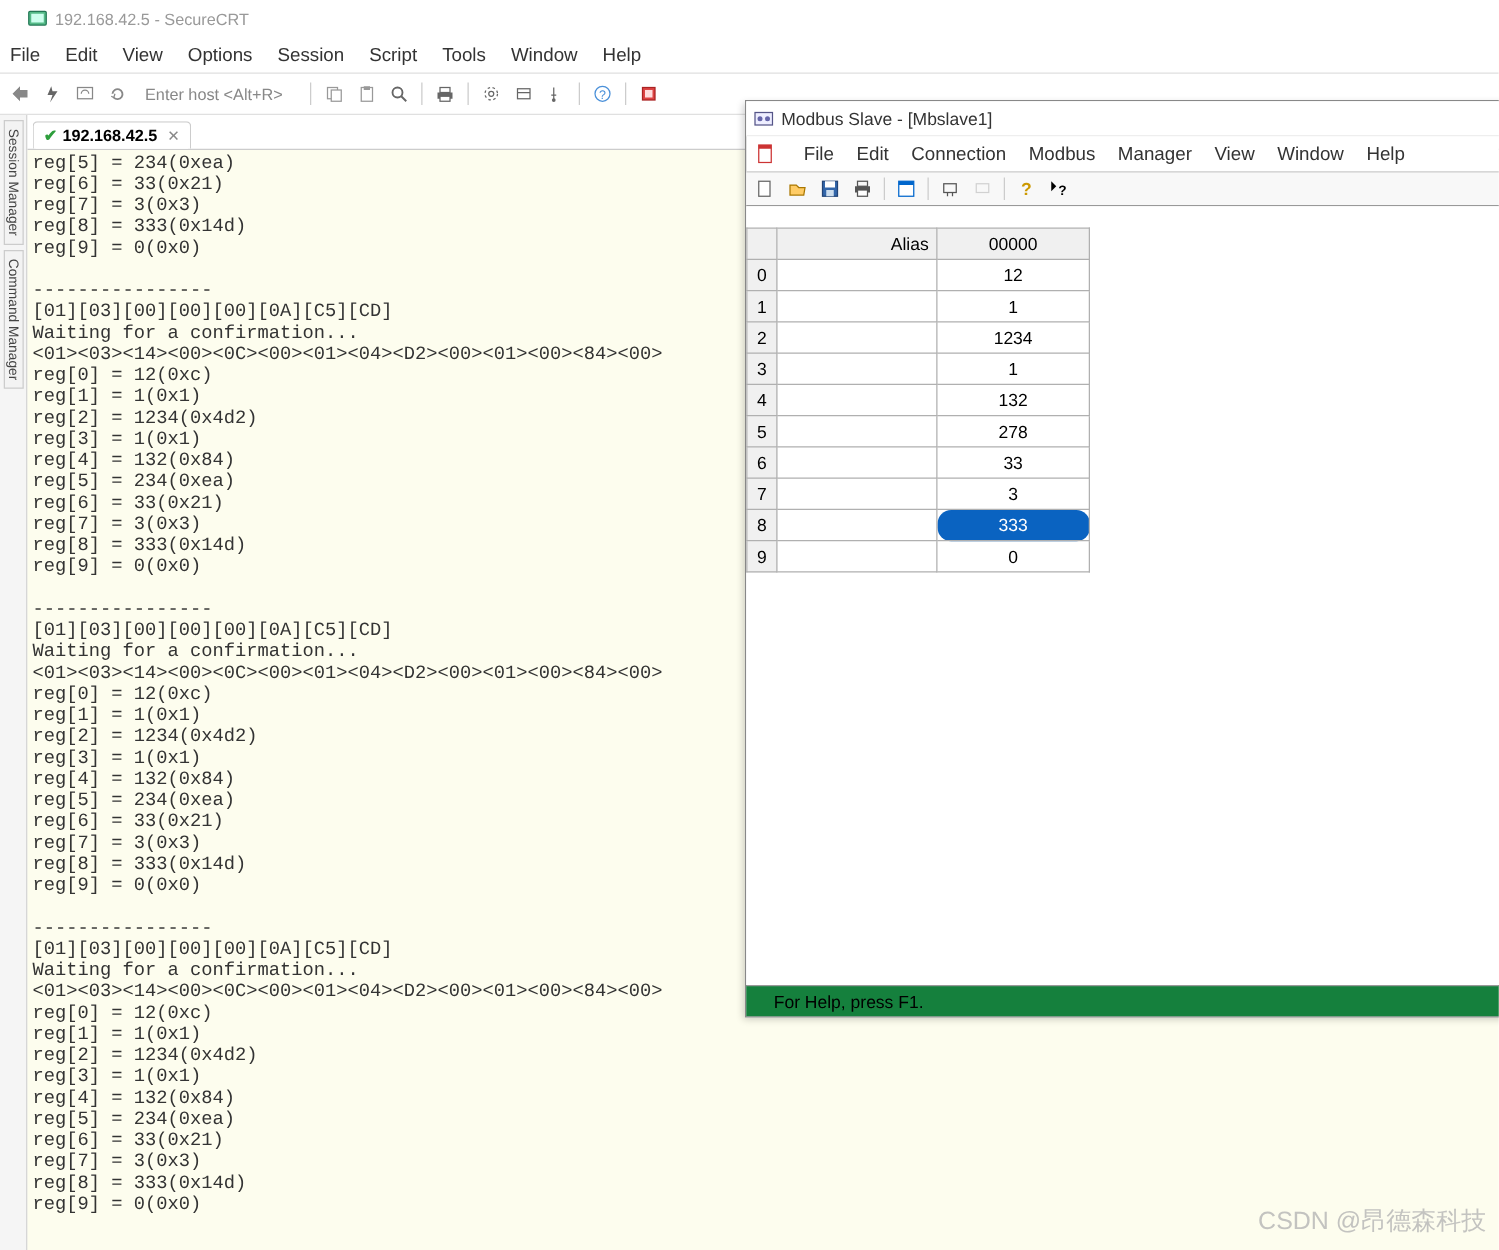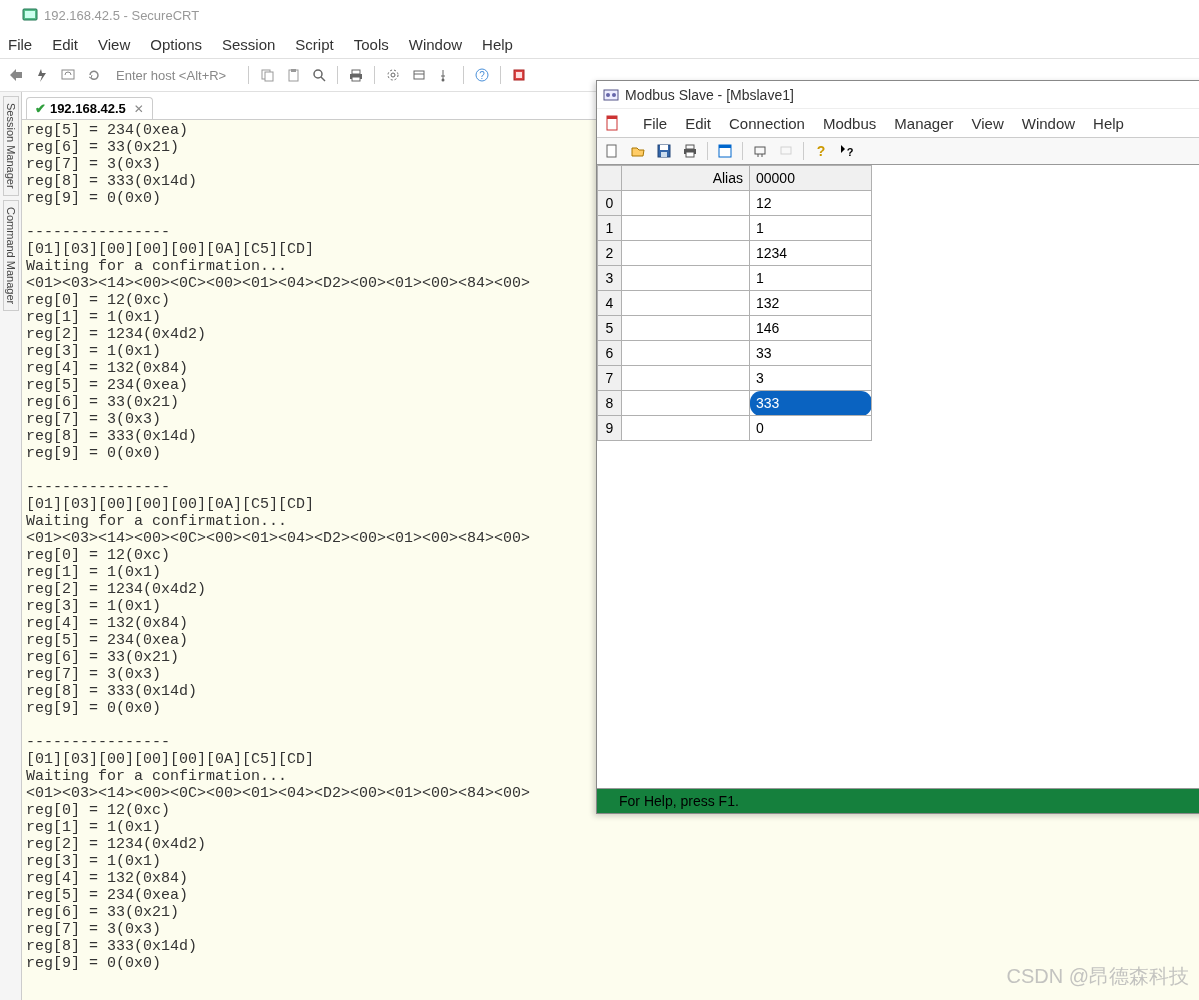--- a/index.html
+++ b/index.html
@@ -29,26 +29,26 @@
 
 .mbs { position: absolute; left: 596px; top: 80px; width: 691px; height: 734px; background: #fff; border: 1px solid #888; box-shadow: -2px 2px 6px rgba(0,0,0,0.2); display: flex; flex-direction: column; }
 .mbs-title { height: 28px; background: #fff; display: flex; align-items: center; padding: 0 6px; font-size: 14px; color: #333; border-bottom: 1px solid #eee; }
 .mbs-title .ic { width: 16px; height: 16px; margin-right: 6px; }
 .mbs-menubar { height: 28px; display: flex; align-items: center; padding: 0 8px; gap: 18px; font-size: 15px; color: #333; }
 .mbs-menubar .ic { width: 16px; height: 16px; margin-right: 4px; }
 .mbs-toolbar { height: 28px; border-top: 1px solid #ccc; border-bottom: 1px solid #999; display: flex; align-items: center; padding: 0 4px; gap: 4px; background: #f8f8f8; }
 .mbs-toolbar .tb-btn { width: 22px; height: 22px; }
 .mbs-status { padding: 2px 4px; font-weight: bold; font-size: 15px; border-bottom: 1px solid #ccc; }
 .mbs-grid-wrap { flex: 1; background: #fff; padding: 0; }
-.mbs-grid { border-collapse: collapse; font-size: 14px; }
+.mbs-grid { border-collapse: collapse; font-size: 14px; margin-top: 17px; }
 .mbs-grid th, .mbs-grid td { border: 1px solid #b0b0b0; padding: 4px 6px; height: 24px; }
 .mbs-grid th { background: #f0f0f0; font-weight: normal; }
 .mbs-grid .rowhdr { background: #f0f0f0; width: 24px; text-align: center; }
 .mbs-grid .alias { width: 128px; text-align: right; }
-.mbs-grid .val { width: 122px; text-align: left; }
+.mbs-grid .val { width: 122px; text-align: center; }
 .mbs-grid .sel { background: #0a63c1; color: #fff; border-radius: 11px; }
 .mbs-footer { border-top: 1px solid #999; padding: 4px 22px; font-size: 14px; background: #15803d; }
 
 .watermark { position: absolute; right: 10px; bottom: 10px; color: rgba(180,180,180,0.8); font-size: 20px; }
 svg { display: block; }
 </style>
 </head>
 <body>
 
 <div class="scrt-titlebar">
@@ -341,21 +341,21 @@
             <td class="val">1</td>
           </tr>
           <tr>
             <td class="rowhdr">4</td>
             <td class="alias"></td>
             <td class="val">132</td>
           </tr>
           <tr>
             <td class="rowhdr">5</td>
             <td class="alias"></td>
-            <td class="val">146</td>
+            <td class="val">278</td>
           </tr>
           <tr>
             <td class="rowhdr">6</td>
             <td class="alias"></td>
             <td class="val">33</td>
           </tr>
           <tr>
             <td class="rowhdr">7</td>
             <td class="alias"></td>
             <td class="val">3</td>

